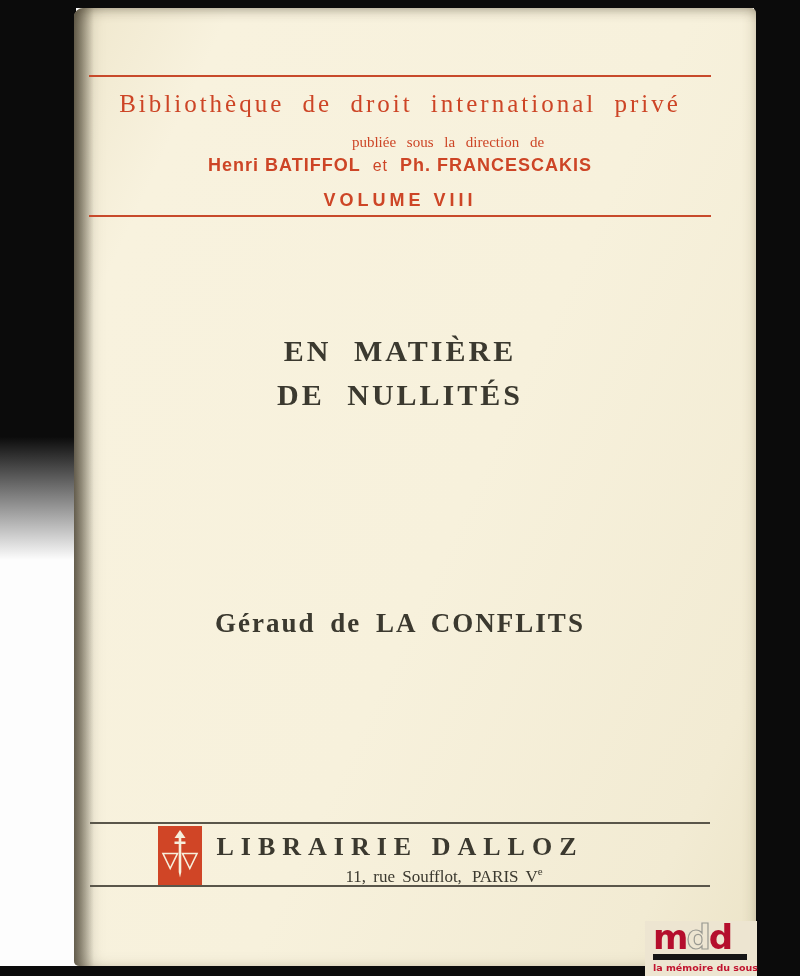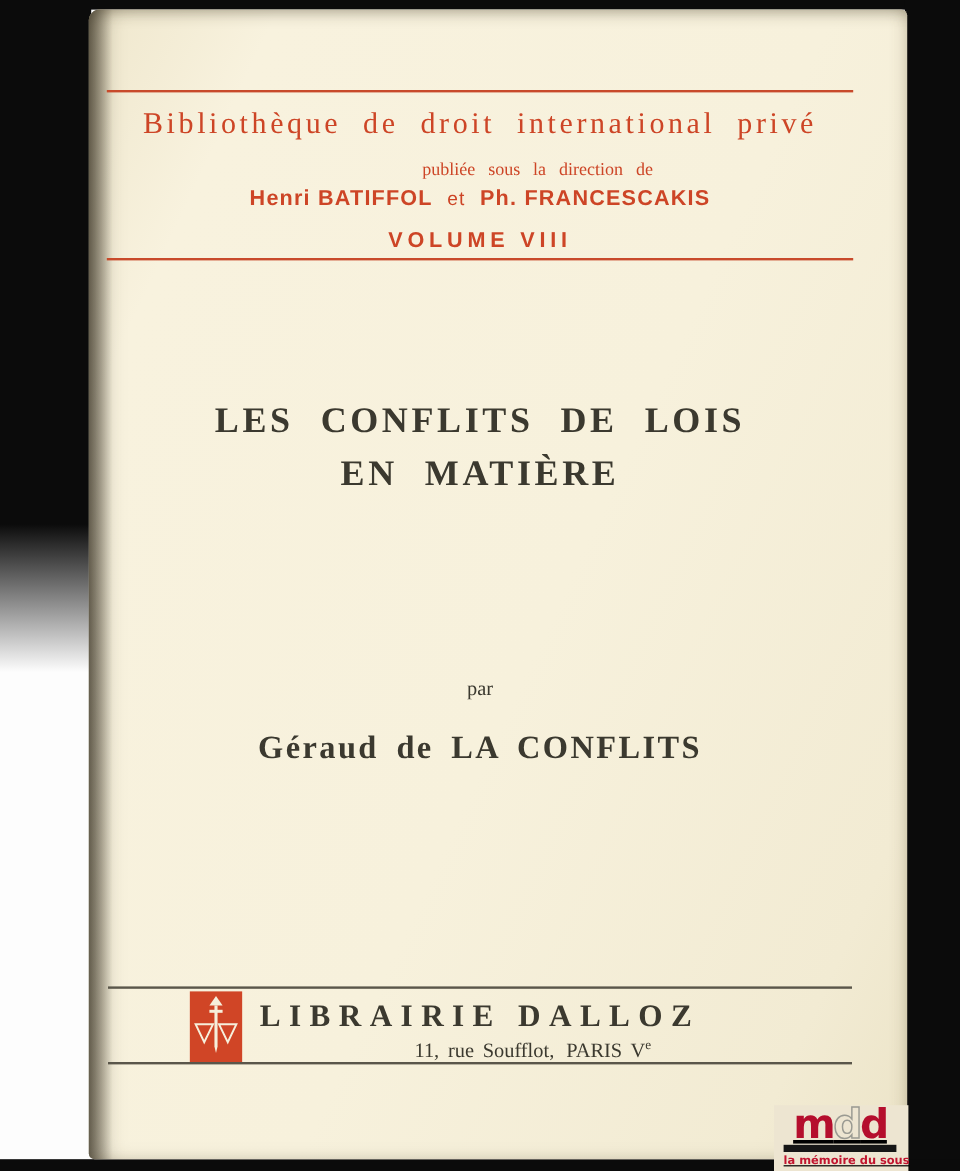--- a/index.html
+++ b/index.html
@@ -54,21 +54,21 @@
     letter-spacing:7px;}
   #address{position:absolute;left:0;width:100%;top:857px;font-size:17px;word-spacing:3px;padding-left:44px;}
   #address .city{margin-left:10px;}
   #address sup{font-size:11px;}
   #year{position:absolute;left:0;width:100%;top:889px;font-size:19px;font-weight:bold;
     letter-spacing:6px;}
 
   
   #mdd-box{position:absolute;left:645px;top:921px;width:112px;height:55px;z-index:5;
     background:#ede5d1;}
-  #mdd-inner{position:absolute;left:8px;top:0px;width:94px;text-align:center;text-decoration:underline;}
+  #mdd-inner{position:absolute;left:8px;top:0px;width:94px;}
   #mdd-word{font-family:"DejaVu Sans",sans-serif;font-weight:bold;font-size:34px;line-height:32px;
     letter-spacing:-2px;}
   #mdd-word .red-letter{color:#b50e2d;}
   #mdd-word .hollow-letter{color:#ede5d1;-webkit-text-stroke:1.2px #9a9a92;text-stroke:1.2px #9a9a92;}
   #mdd-bar{height:6px;background:#161616;margin-top:1px;}
   #mdd-tagline{font-family:"DejaVu Sans",sans-serif;font-weight:bold;font-size:9.5px;
     color:#c1142f;margin-top:2px;white-space:nowrap;}
 </style>
 </head>
 <body>
@@ -93,25 +93,24 @@
 
       <div id="volume" class="red">VOLUME VIII</div>
 
       <div id="directors" class="red">
         <span>Henri BATIFFOL</span><span class="conj">et</span><span>Ph. FRANCESCAKIS</span>
       </div>
 
       <div class="rule-red" style="top:207px"></div>
 
       <div id="main-title" class="ink">
-        <div>LES CONFLITS DE LOIS</div>
         <div>EN MATIÈRE</div>
+        <div>DE NULLITÉS</div>
       </div>
 
-      <div id="par" class="ink">par</div>
 
       <div id="author" class="ink">Géraud de LA CONFLITS</div>
 
       <div class="rule-dark" style="top:814px"></div>
 
       <svg id="dalloz-logo" viewBox="0 0 44 60">
         <rect x="0" y="0" width="44" height="60" fill="#d04526"></rect>
         <g stroke="#f6efdb" stroke-width="1.6" fill="none">
           <path d="M22 4 L27.5 12 L16.5 12 Z" fill="#f6efdb" stroke="none"></path>
           <rect x="16.5" y="15.5" width="11" height="2.5" fill="#f6efdb" stroke="none"></rect>

